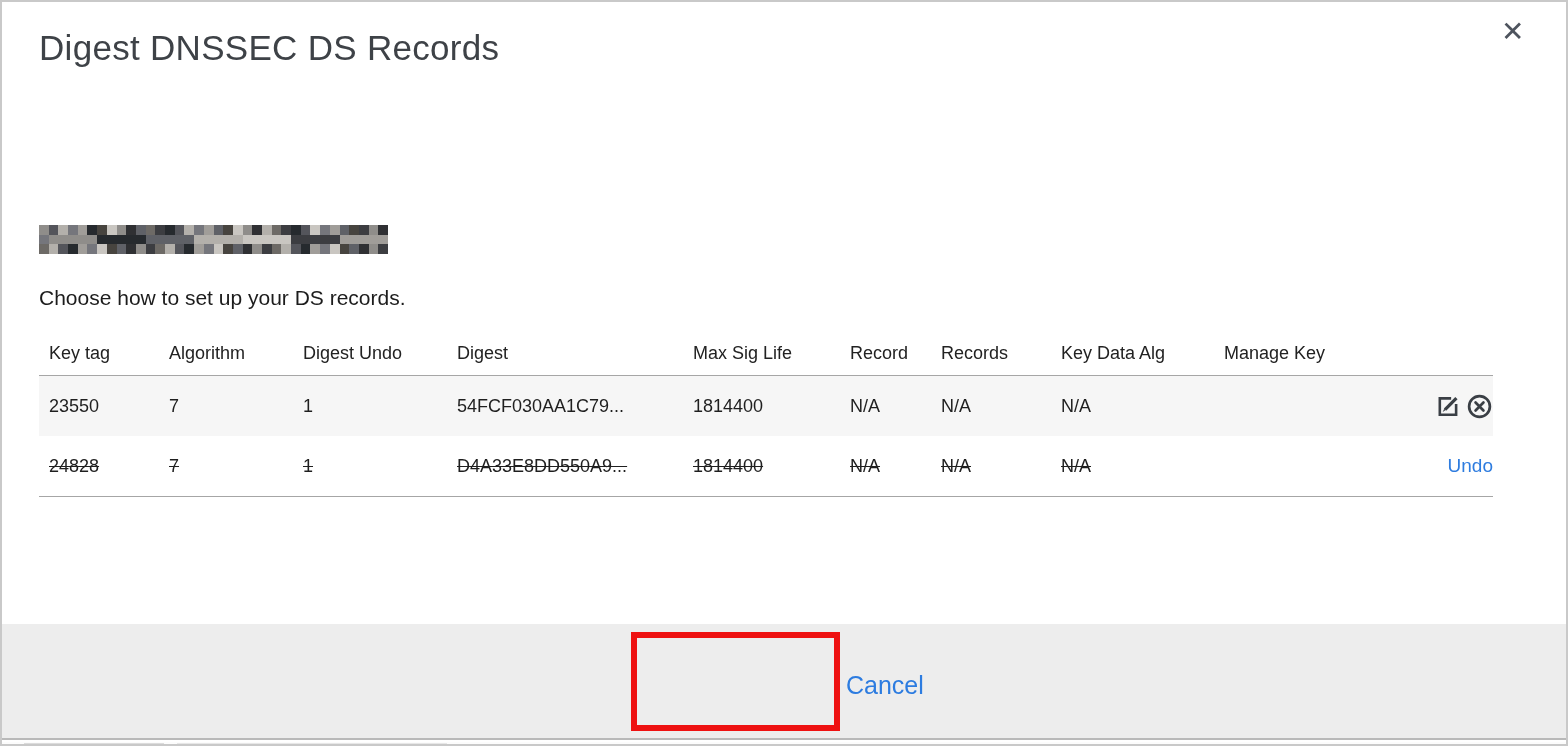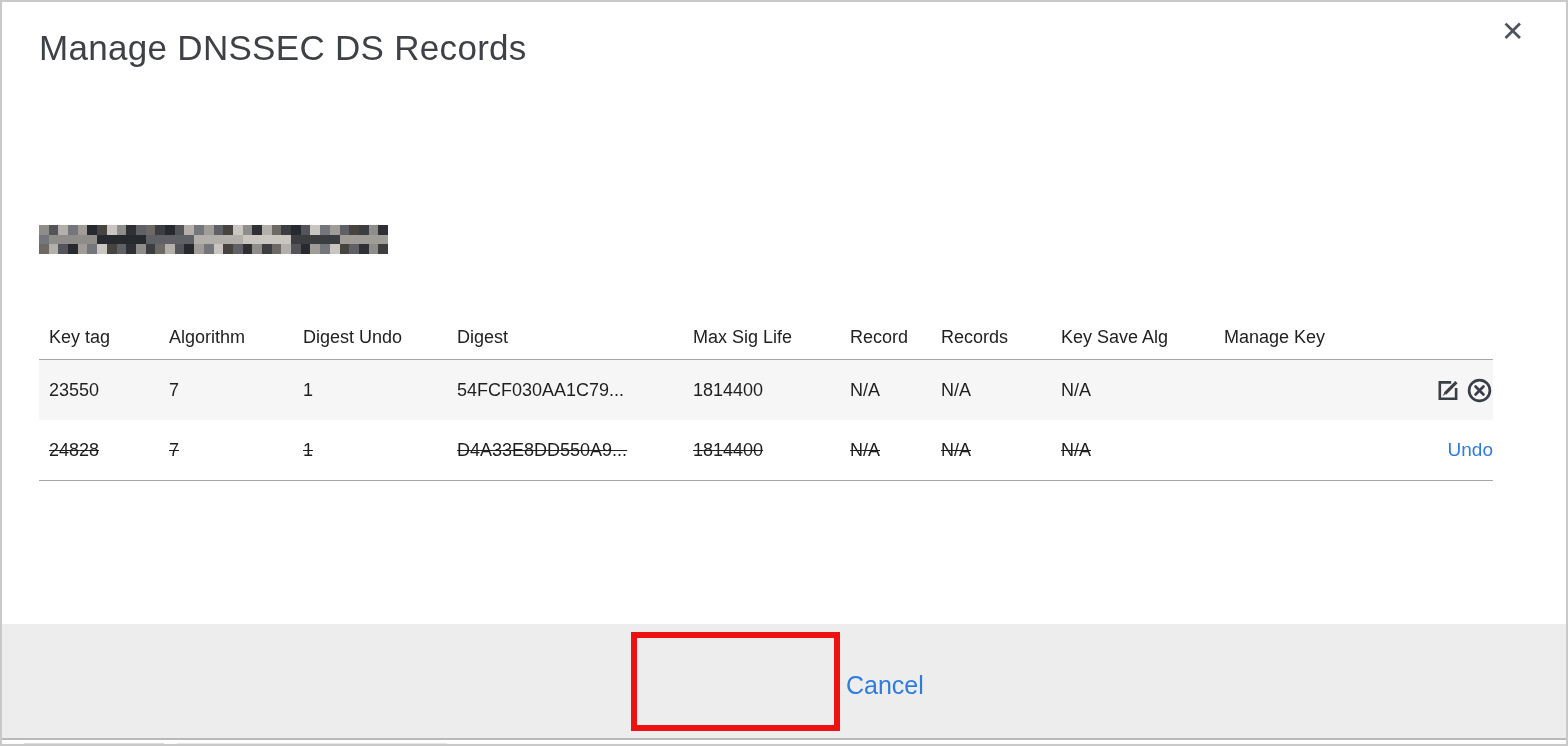--- a/index.html
+++ b/index.html
@@ -18,21 +18,21 @@
   }
   .redacted{
     position:absolute;left:37px;top:223px;width:349px;height:29px;
     display:grid;grid-template-columns:repeat(36,1fr);grid-auto-rows:1fr;
   }
   .redacted i{display:block;}
   .instruction{
     position:absolute;left:37px;top:284px;margin:0;font-size:21px;color:#1c1c1c;
   }
   table.ds{
-    position:absolute;left:37px;top:313px;width:1454px;
+    position:absolute;left:37px;top:329px;width:1454px;
     border-collapse:collapse;table-layout:fixed;font-size:18px;color:#1f1f1f;
   }
   table.ds th{
     text-align:left;font-weight:400;height:44px;padding:0 0 0 10px;
     border-bottom:1px solid #a6a6a6;font-size:18px;color:#222;overflow:hidden;white-space:nowrap;
   }
   table.ds td{height:60px;padding:0 0 0 10px;overflow:hidden;white-space:nowrap;}
   tr.row-active td{background:#f6f6f6;}
   tr.row-deleted td{border-bottom:1px solid #a6a6a6;}
   .struck{text-decoration:line-through;}
@@ -62,21 +62,21 @@
   }
   .remnant{position:absolute;left:0;top:740px;width:100%;height:4px;background:#fcfcfc;}
   .smudge1{position:absolute;left:22px;top:741px;width:140px;height:3px;background:#dcdcdc;}
   .smudge2{position:absolute;left:175px;top:741px;width:270px;height:3px;background:#e7e7e7;}
 </style>
 </head>
 <body>
 
 <div class="page">
 
-  <h1 class="modal-title">Manage DNSSEC DS Records</h1>
+  <h1 class="modal-title">Digest DNSSEC DS Records</h1>
   <span class="close-x">✕</span>
 
   <div class="redacted">
       <i style="background: rgb(143, 141, 138);"></i>
       <i style="background: rgb(84, 85, 91);"></i>
       <i style="background: rgb(179, 176, 171);"></i>
       <i style="background: rgb(117, 118, 124);"></i>
       <i style="background: rgb(160, 157, 153);"></i>
       <i style="background: rgb(38, 42, 46);"></i>
       <i style="background: rgb(71, 68, 63);"></i>
@@ -176,20 +176,21 @@
       <i style="background: rgb(160, 157, 153);"></i>
       <i style="background: rgb(117, 118, 124);"></i>
       <i style="background: rgb(201, 198, 193);"></i>
       <i style="background: rgb(71, 68, 63);"></i>
       <i style="background: rgb(95, 97, 103);"></i>
       <i style="background: rgb(47, 48, 51);"></i>
       <i style="background: rgb(143, 141, 138);"></i>
       <i style="background: rgb(60, 61, 65);"></i>
     </div>
 
+  <p class="instruction">Choose how to set up your DS records.</p>
 
   <table class="ds">
     <colgroup>
       <col style="width:120px">
         <col style="width:134px">
         <col style="width:154px">
       <col style="width:236px">
         <col style="width:157px">
         <col style="width:91px">
       <col style="width:120px">
@@ -199,21 +200,21 @@
     </colgroup>
     <thead>
       <tr>
         <th>Key tag</th>
         <th>Algorithm</th>
         <th>Digest Undo</th>
         <th>Digest</th>
         <th>Max Sig Life</th>
         <th>Record</th>
         <th>Records</th>
-        <th>Key Save Alg</th>
+        <th>Key Data Alg</th>
         <th>Manage Key</th>
         <th></th>
       </tr>
     </thead>
     <tbody>
       <tr class="row-active">
         <td>23550</td>
         <td>7</td>
         <td>1</td>
         <td>54FCF030AA1C79...</td>

